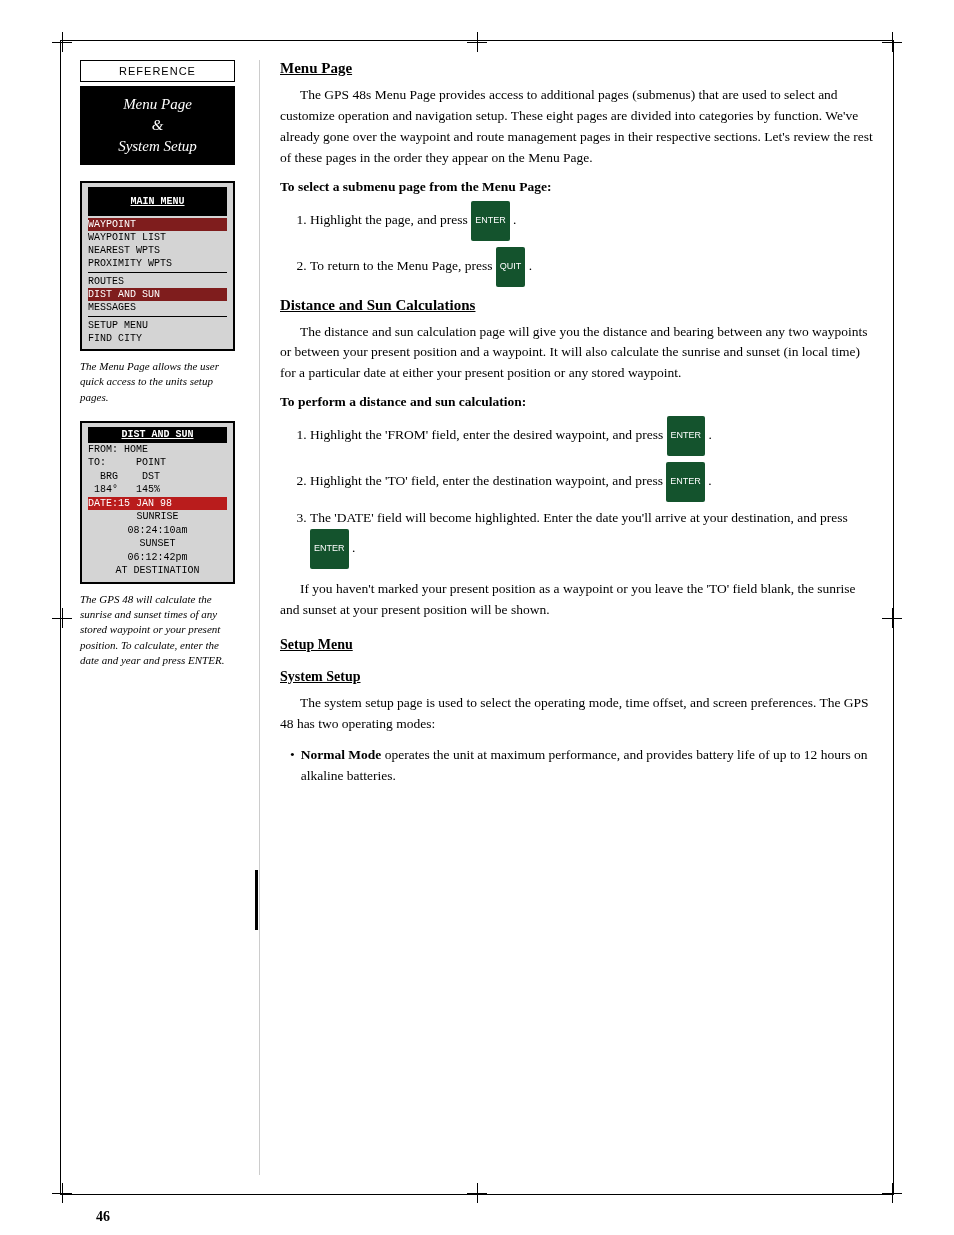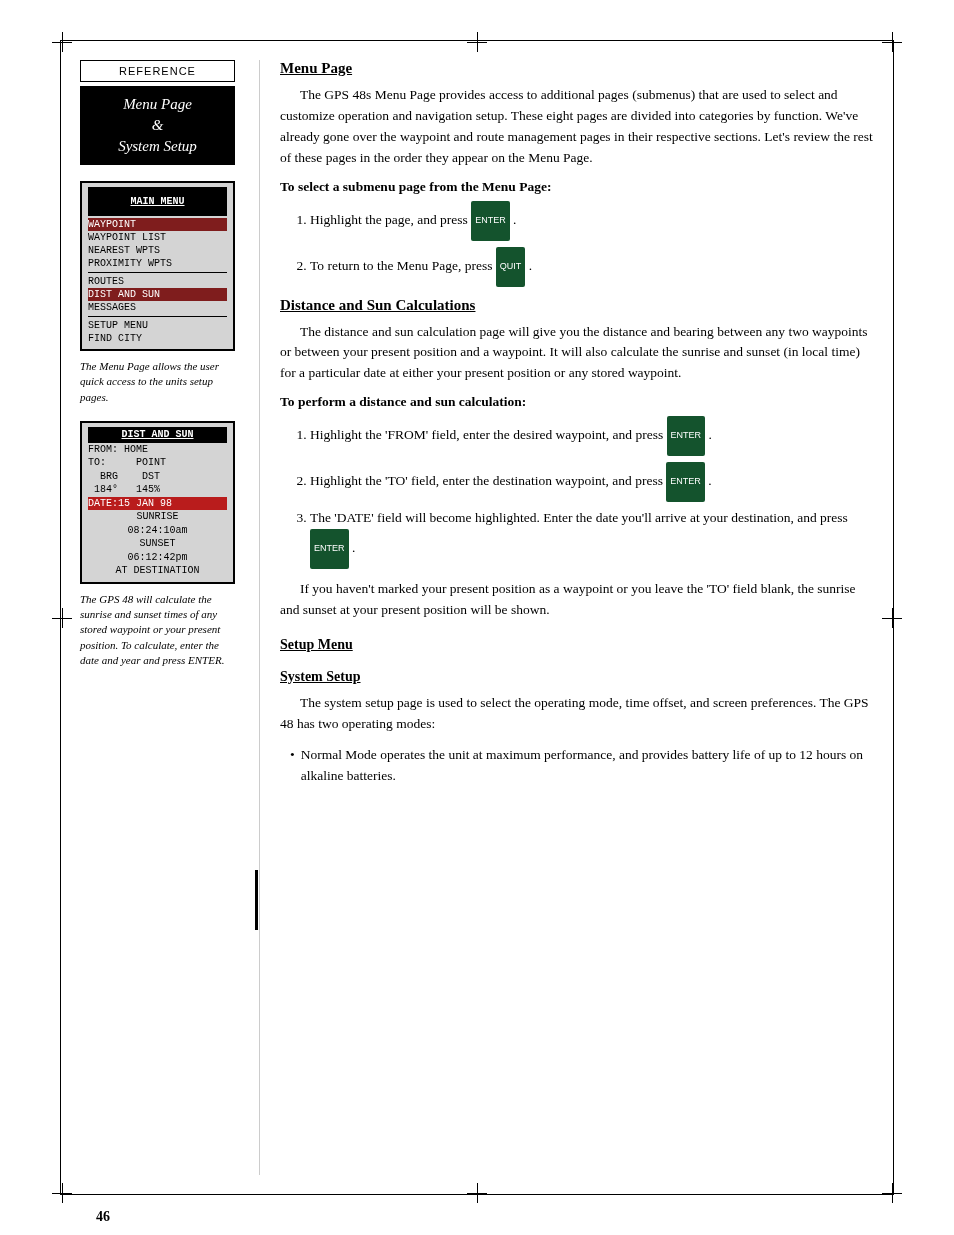--- a/index.html
+++ b/index.html
@@ -249,21 +249,21 @@
 
     
     .page-number {
       position: absolute;
       bottom: 10px;
       left: 96px;
       font-size: 14px;
       font-weight: bold;
     }
 
-    .normal-mode-label { font-weight: normal; }
+    .normal-mode-label { font-weight: bold; }
 
     
     .bullet-item {
       display: flex;
       gap: 6px;
       font-size: 13.5px;
       line-height: 1.55;
       margin-bottom: 8px;
       margin-left: 10px;
     }

